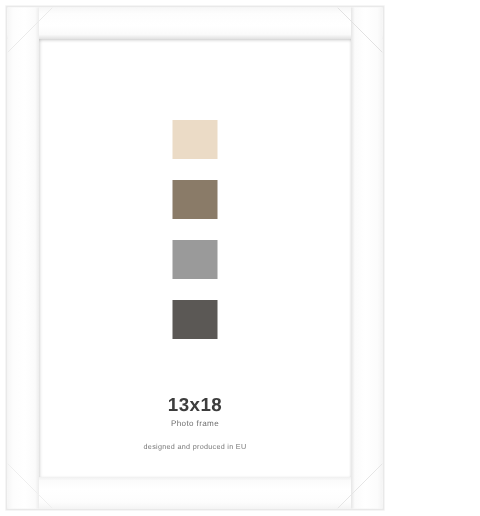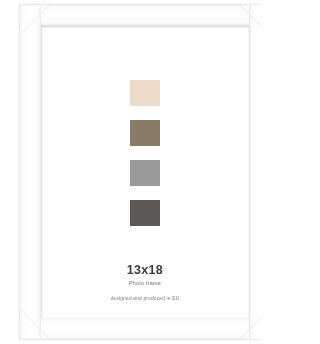--- a/index.html
+++ b/index.html
@@ -18,21 +18,21 @@
   #product-shot {
     position: relative;
     width: 260px;
     height: 344px;
     background: #ffffff;
   }
 
   
   #frame {
     position: absolute;
-    left: 19px;
+    left: 4px;
     top: 4px;
     width: 252px;
     height: 336px;
     box-sizing: border-box;
     background: #ffffff;
     border: 1px solid #e9e9e9;
     box-shadow: 0 0 0 0.5px #f2f2f2;
   }
 
   

